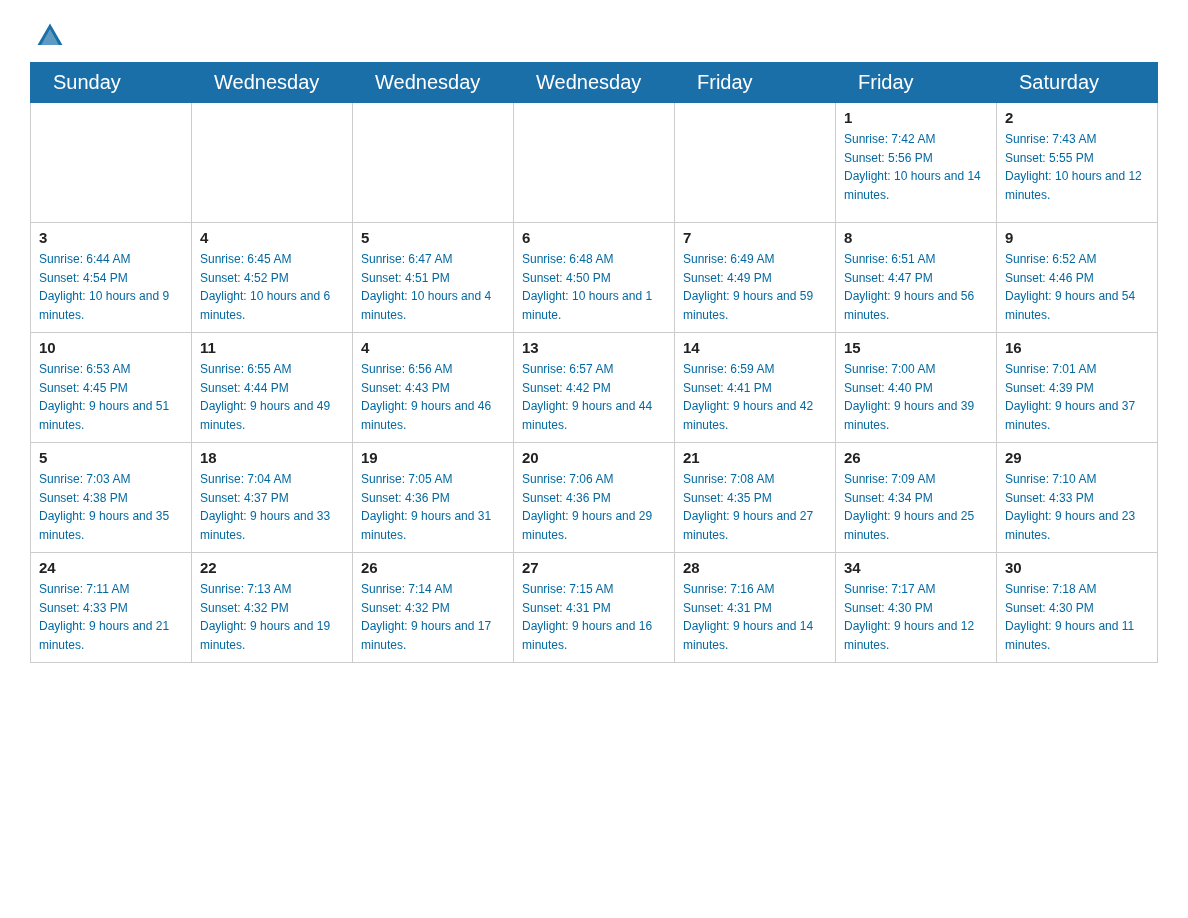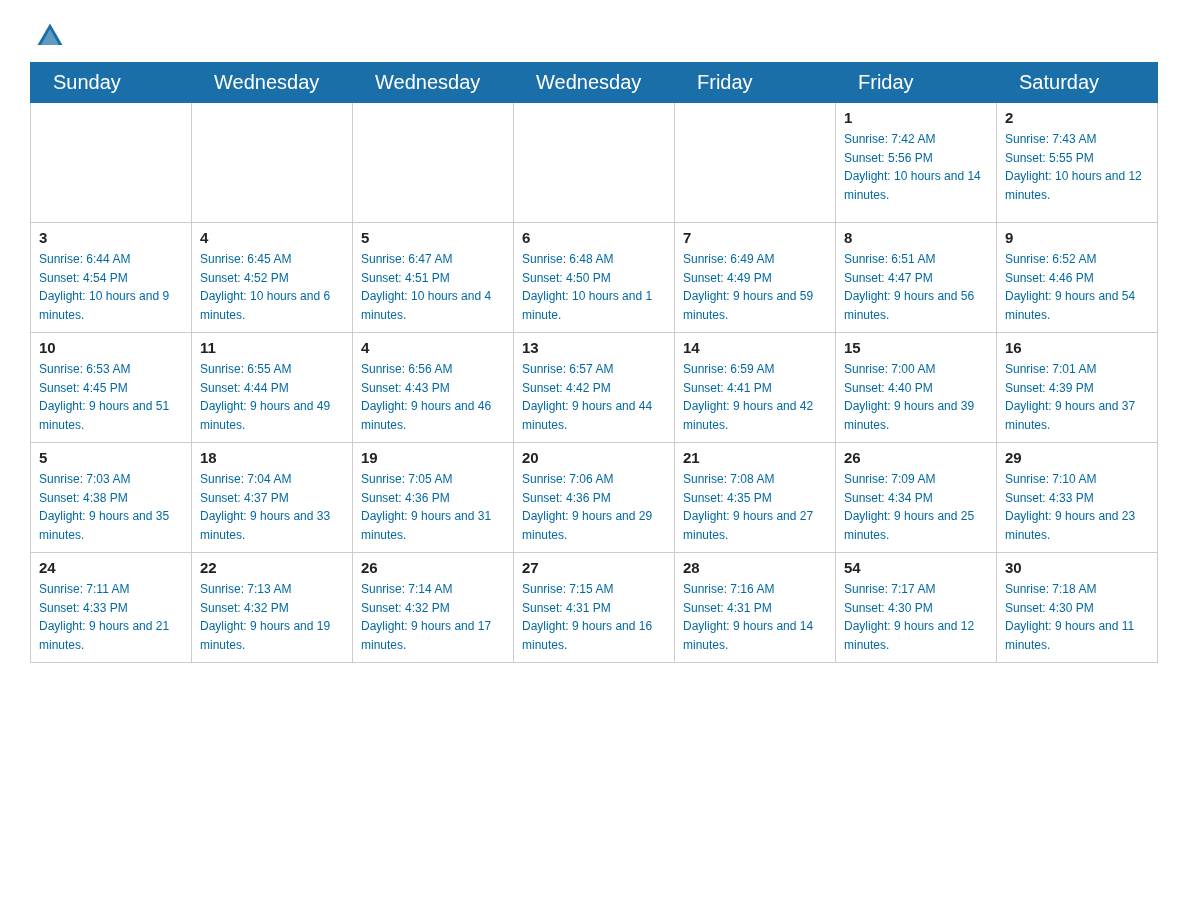--- a/index.html
+++ b/index.html
@@ -243,21 +243,21 @@
         </td>
         <td>
           <div class="day-number">27</div>
           <div class="day-detail">Sunrise: 7:15 AM<br>Sunset: 4:31 PM<br>Daylight: 9 hours and 16 minutes.</div>
         </td>
         <td>
           <div class="day-number">28</div>
           <div class="day-detail">Sunrise: 7:16 AM<br>Sunset: 4:31 PM<br>Daylight: 9 hours and 14 minutes.</div>
         </td>
         <td>
-          <div class="day-number">54</div>
+          <div class="day-number">34</div>
           <div class="day-detail">Sunrise: 7:17 AM<br>Sunset: 4:30 PM<br>Daylight: 9 hours and 12 minutes.</div>
         </td>
         <td>
           <div class="day-number">30</div>
           <div class="day-detail">Sunrise: 7:18 AM<br>Sunset: 4:30 PM<br>Daylight: 9 hours and 11 minutes.</div>
         </td>
       </tr>
     </tbody>
 </table>
 

